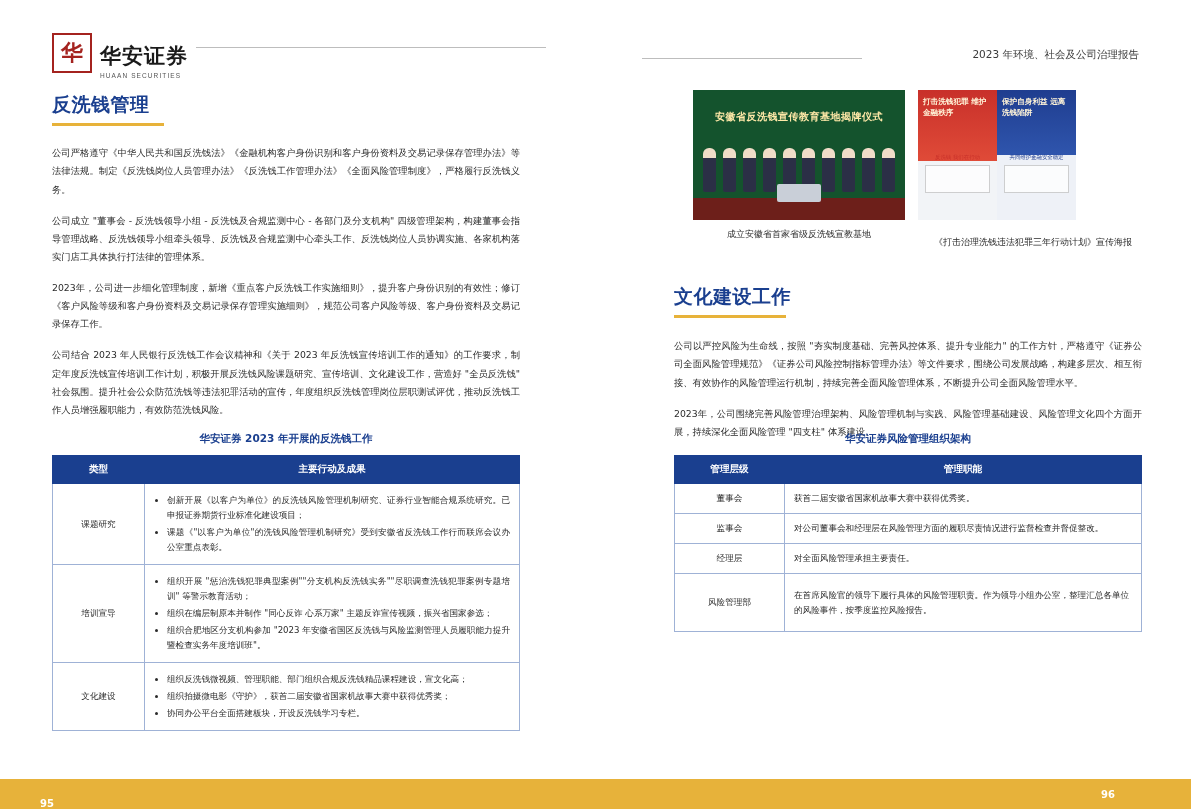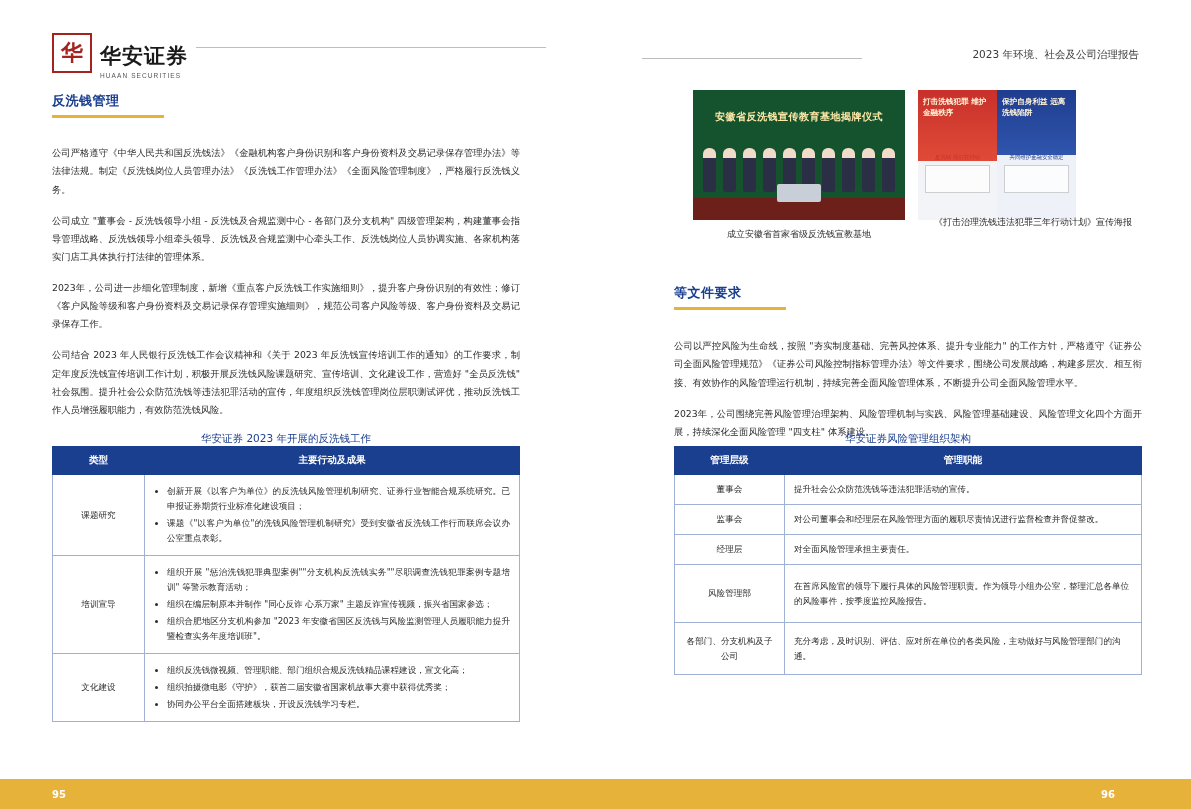--- a/index.html
+++ b/index.html
@@ -67,21 +67,21 @@
   .header-title-right {
     position: absolute;
     right: 52px; top: 48px;
     font-size: 10.5px; color: #3a3a3a;
     font-family: "DejaVu Sans", sans-serif;
   }
 
   
   .section-title {
     color: #1a3f8f;
-    font-size: 13px;
+    font-size: 19px;
     font-weight: bold;
     font-family: "DejaVu Sans", sans-serif;
     letter-spacing: 0.5px;
   }
   .title-underline {
     height: 3px;
     background: #e7b23a;
     width: 112px;
     margin-top: 5px;
   }
@@ -93,23 +93,24 @@
     color: #2b2b2b;
     text-align: justify;
     font-family: "DejaVu Sans", sans-serif;
     margin-bottom: 13px;
   }
 
   
   .tbl-caption {
     text-align: center;
     color: #1a3f8f;
-    font-weight: normal;
+    font-weight: bold;
     font-size: 10.5px;
     font-family: "DejaVu Sans", sans-serif;
+    margin-bottom: 9px;
   }
   table.doc-tbl {
     width: 100%;
     border-collapse: collapse;
     font-family: "DejaVu Sans", sans-serif;
   }
   table.doc-tbl th {
     background: #1a3f8f;
     color: #ffffff;
     font-size: 9.6px;
@@ -203,21 +204,21 @@
     font-family: "DejaVu Sans", sans-serif;
   }
 
   
   .footer-bar {
     position: absolute;
     bottom: 0; height: 30px;
     background: #e7b23a;
     display: flex; align-items: center;
   }
-  .footer-left { left: 0; width: 595px; padding-left: 52px; }
+  .footer-left { left: 0; width: 595px; padding-left: 40px; align-items: flex-end; }
   .footer-right { left: 595px; width: 596px; justify-content: flex-end; padding-right: 76px; }
   .footer-bar span {
     color: #ffffff; font-size: 10px; font-weight: bold;
     font-family: "DejaVu Sans", sans-serif;
   }
 </style>
 </head>
 <body>
 
 <div class="page">
@@ -322,62 +323,58 @@
       </div>
       <div class="poster poster-b">
         <div class="poster-hd">保护自身利益 远离洗钱陷阱</div>
         <div class="poster-sub">共同维护金融安全稳定</div>
         <div class="poster-box"></div>
       </div>
     </div>
   </div>
 
   <div class="photo-caption" style="left:693px; top:228px; width:212px;">成立安徽省首家省级反洗钱宣教基地</div>
-  <div class="photo-caption" style="left:918px; top:216px; width:230px;">《打击治理洗钱违法犯罪三年行动计划》宣传海报</div>
+  <div class="photo-caption" style="left:918px; top:236px; width:230px;">《打击治理洗钱违法犯罪三年行动计划》宣传海报</div>
 
   <div style="position:absolute; left:674px; top:284px; width:468px;">
-    <div class="section-title">等文件要求</div>
+    <div class="section-title">文化建设工作</div>
     <div class="title-underline"></div>
   </div>
 
   <div style="position:absolute; left:674px; top:328px; width:468px;">
     <p class="para">公司以严控风险为生命线，按照 "夯实制度基础、完善风控体系、提升专业能力" 的工作方针，严格遵守《证券公司全面风险管理规范》《证券公司风险控制指标管理办法》等文件要求，围绕公司发展战略，构建多层次、相互衔接、有效协作的风险管理运行机制，持续完善全面风险管理体系，不断提升公司全面风险管理水平。</p>
     <p class="para">2023年，公司围绕完善风险管理治理架构、风险管理机制与实践、风险管理基础建设、风险管理文化四个方面开展，持续深化全面风险管理 "四支柱" 体系建设。</p>
   </div>
 
   <div style="position:absolute; left:674px; top:432px; width:468px;">
     <div class="tbl-caption">华安证券风险管理组织架构</div>
     <table class="doc-tbl">
       <thead>
         <tr>
           <th style="width:110px;margin-top:32px;">管理层级</th>
           <th>管理职能</th>
         </tr>
       </thead>
       <tbody>
         <tr>
           <td class="cat2">董事会</td>
-          <td>提升社会公众防范洗钱等违法犯罪活动的宣传。</td>
+          <td>获首二届安徽省国家机故事大赛中获得优秀奖。</td>
         </tr>
         <tr>
           <td class="cat2">监事会</td>
           <td>对公司董事会和经理层在风险管理方面的履职尽责情况进行监督检查并督促整改。</td>
         </tr>
         <tr>
           <td class="cat2">经理层</td>
           <td>对全面风险管理承担主要责任。</td>
         </tr>
         <tr>
           <td class="cat2" style="height:58px;">风险管理部</td>
           <td>在首席风险官的领导下履行具体的风险管理职责。作为领导小组办公室，整理汇总各单位的风险事件，按季度监控风险报告。</td>
         </tr>
-        <tr>
-          <td class="cat2" style="height:52px;">各部门、分支机构及子公司</td>
-          <td>充分考虑，及时识别、评估、应对所在单位的各类风险，主动做好与风险管理部门的沟通。</td>
-        </tr>
       </tbody>
     </table>
   </div>
 
   <div class="footer-bar footer-left">
     <span>95</span>
   </div>
   <div class="footer-bar footer-right">
     <span>96</span>
   </div>

